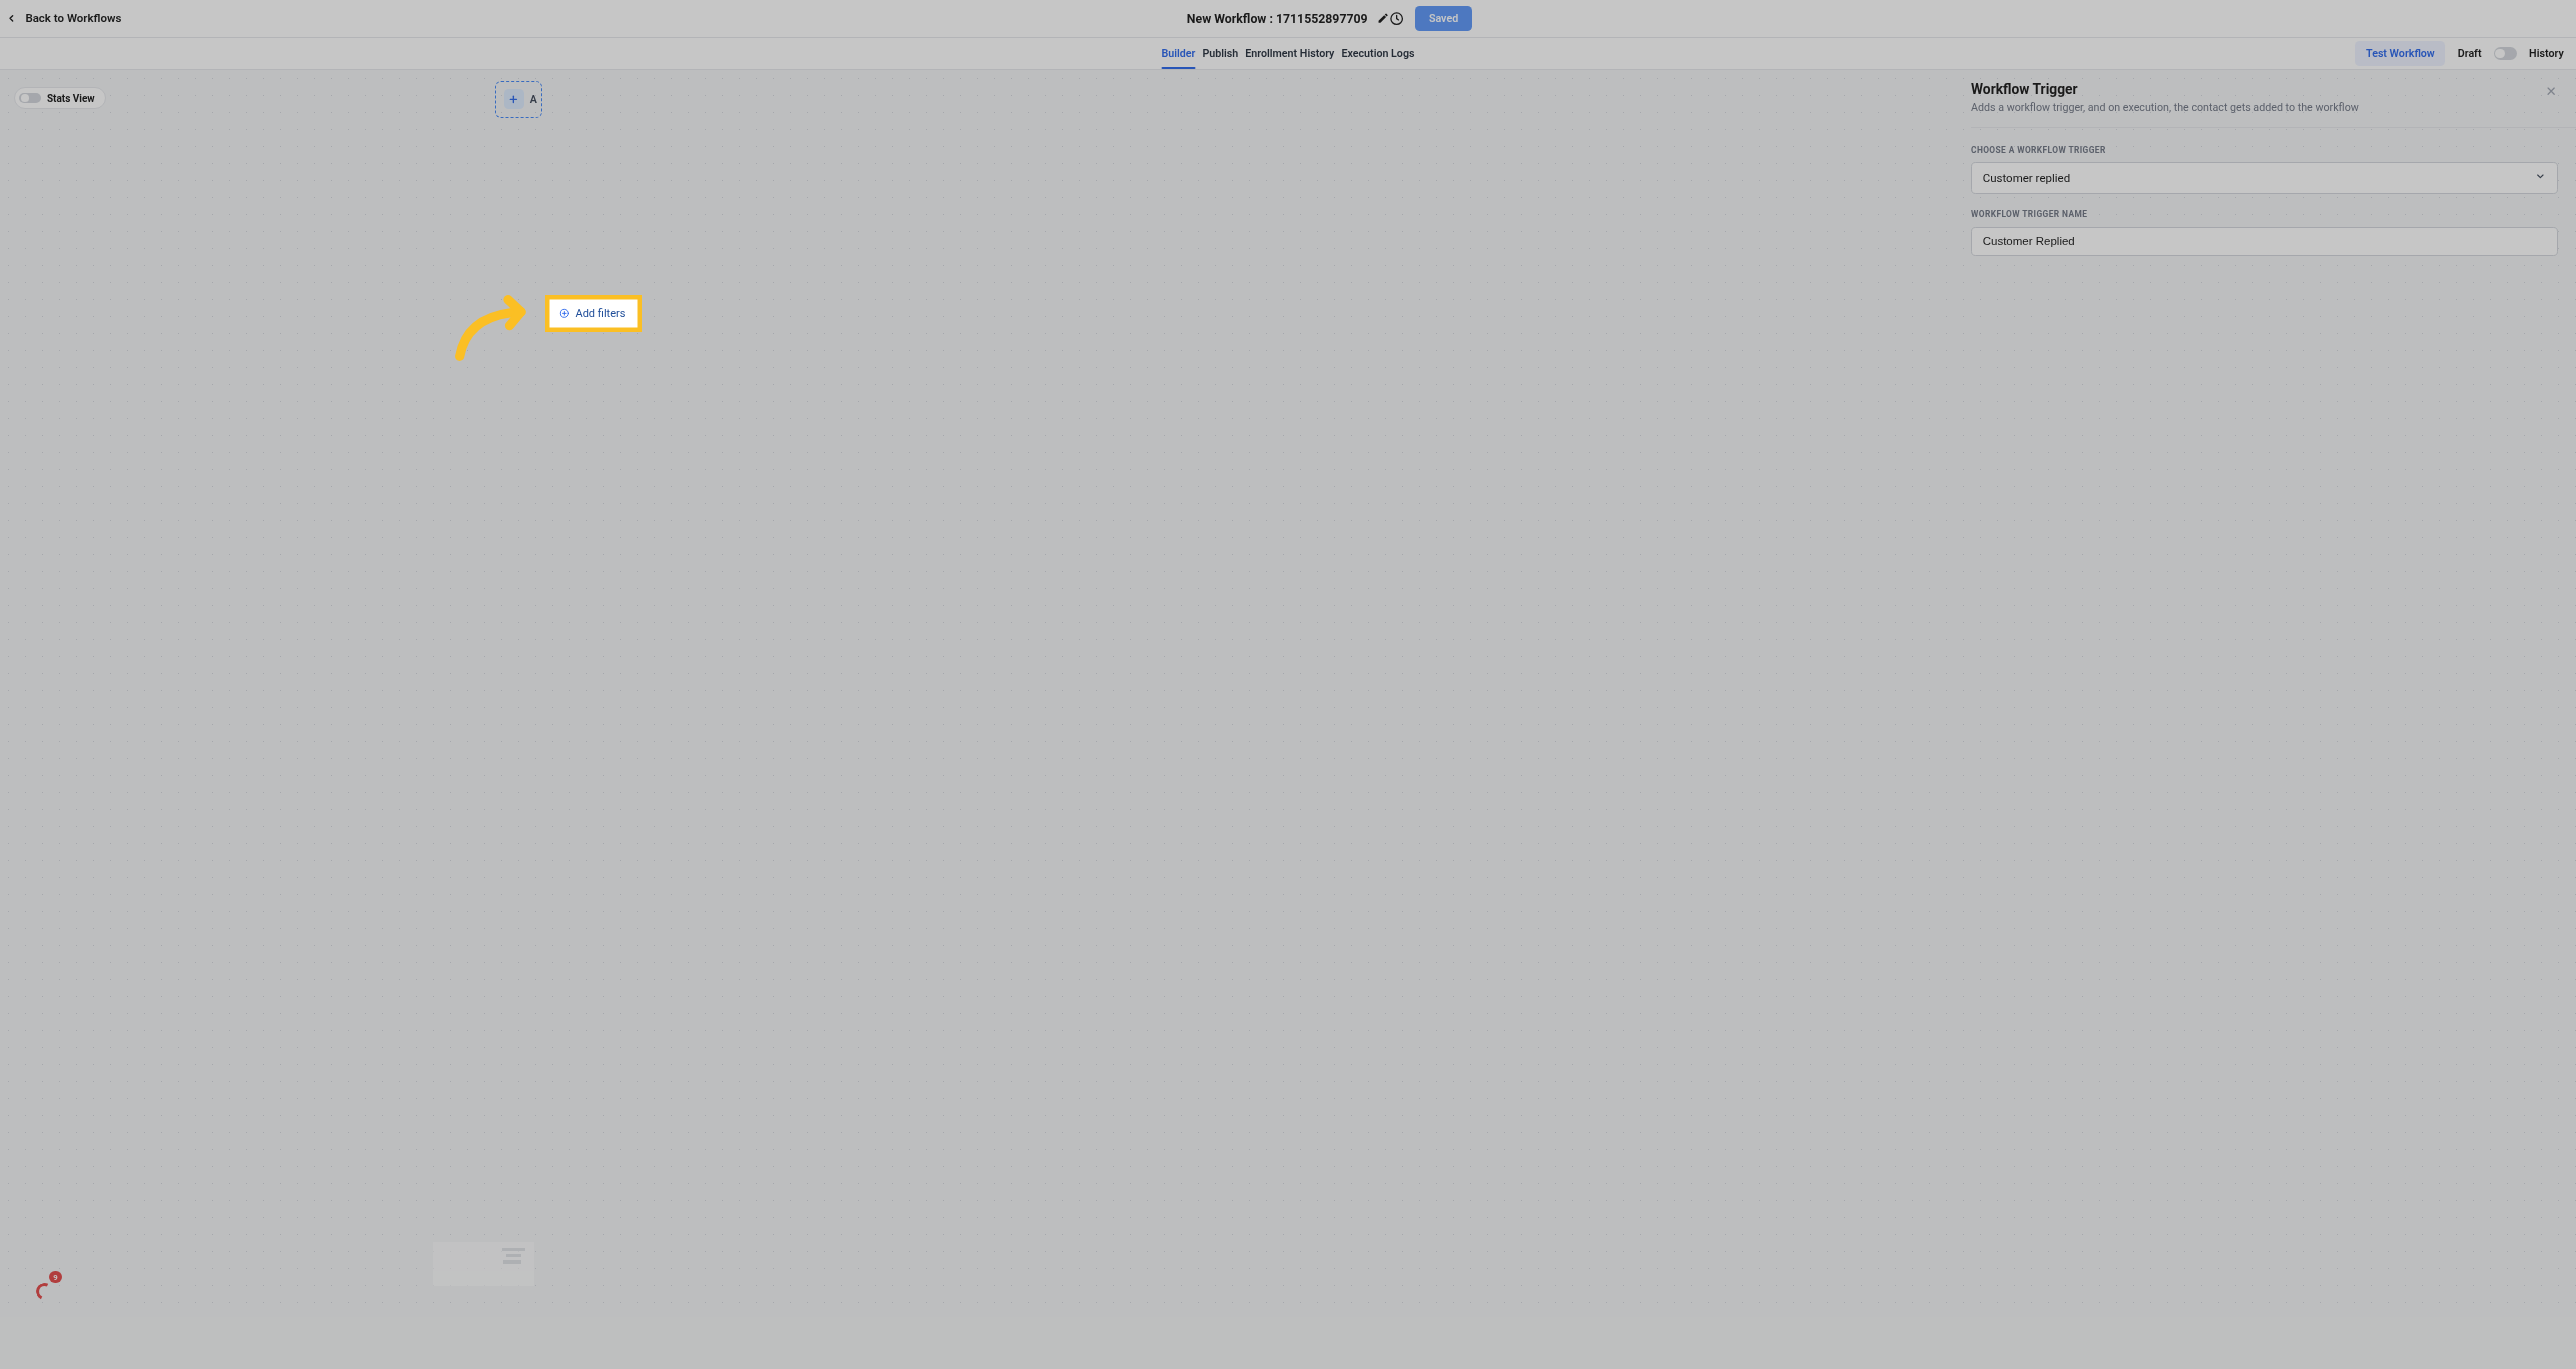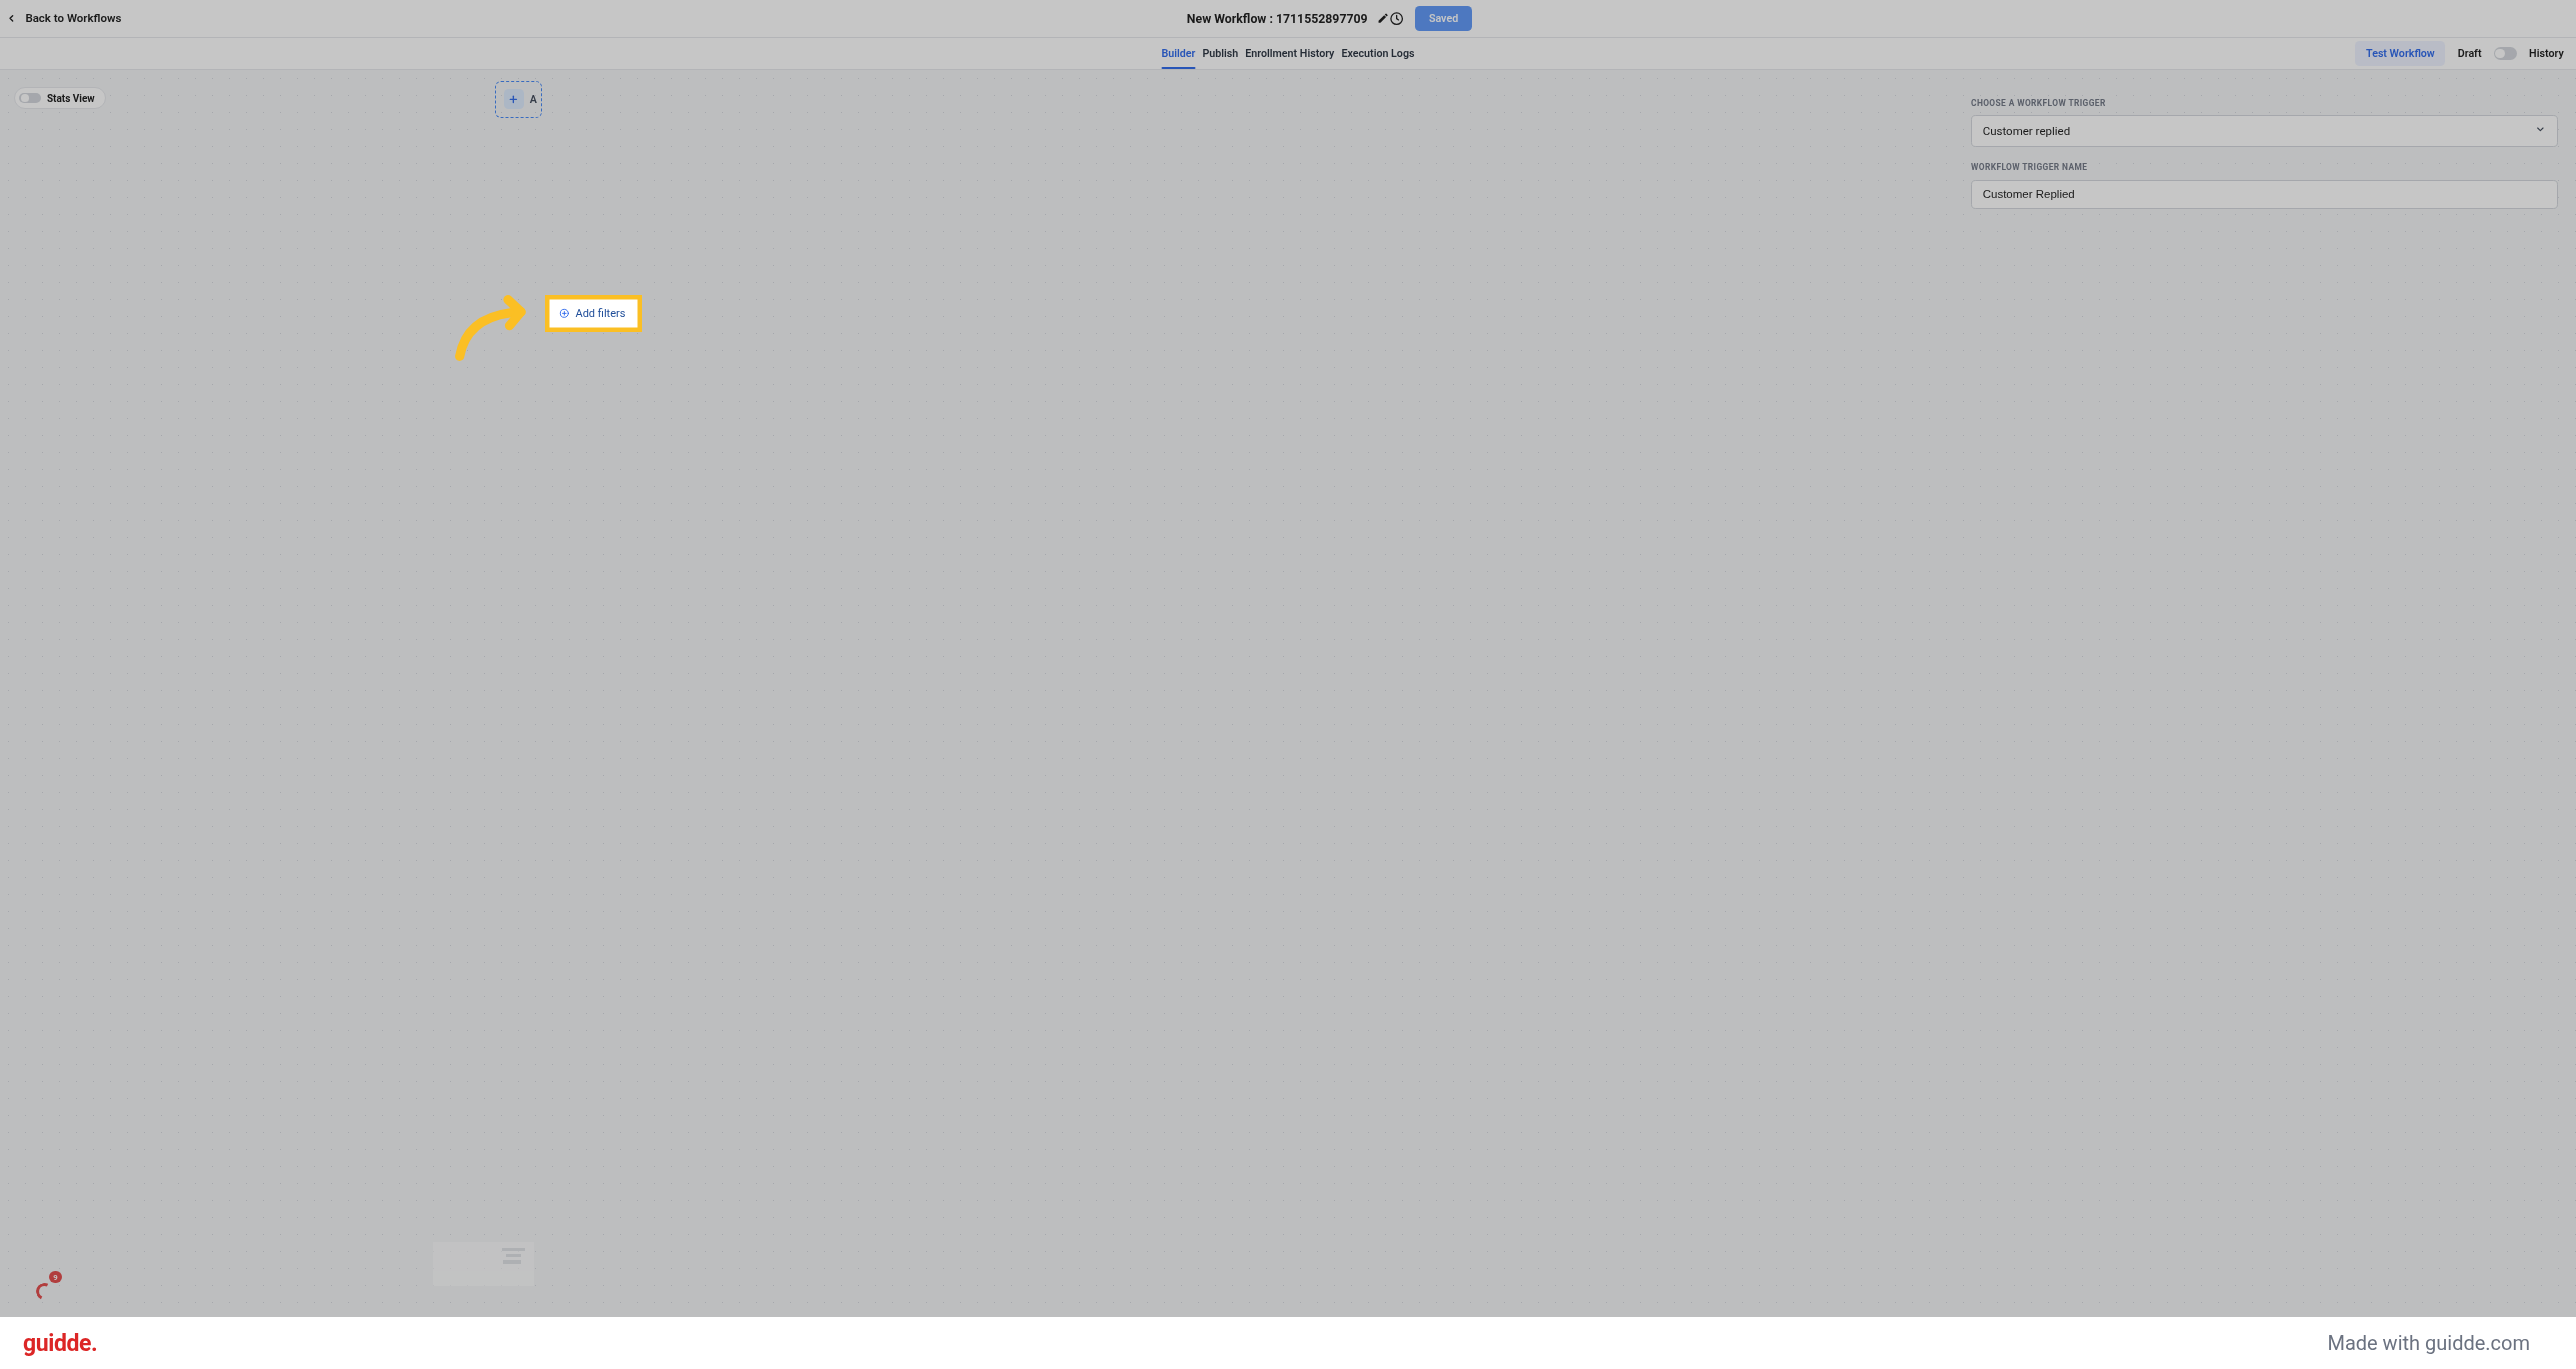--- a/index.html
+++ b/index.html
@@ -269,20 +269,32 @@
         <svg width="10.7" height="10.7" viewBox="0 0 24 24" fill="none" stroke="currentColor" stroke-width="3" stroke-linecap="round">
             <line x1="12" y1="5" x2="12" y2="19"></line>
             <line x1="5" y1="12" x2="19" y2="12"></line>
           </svg>
       </span>
       <span class="node-letter">A</span>
     </div>
 
     <div class="drawer">
       <div class="drawer-inner">
+        <div class="drawer-header">
+          <div>
+            <div class="drawer-title">Workflow Trigger</div>
+            <div class="drawer-subtitle">Adds a workflow trigger, and on execution, the contact gets added to the workflow</div>
+          </div>
+          <span class="drawer-close">
+            <svg width="12.3" height="12.3" viewBox="0 0 24 24" fill="none" stroke="currentColor" stroke-width="2.5" stroke-linecap="round">
+                <line x1="18" y1="6" x2="6" y2="18"></line>
+                <line x1="6" y1="6" x2="18" y2="18"></line>
+              </svg>
+          </span>
+        </div>
         <div class="drawer-body">
           <div class="field-label">CHOOSE A WORKFLOW TRIGGER</div>
           <div class="select-box">
             <span>Customer replied</span>
             <span class="chevron-down-icon">
               <svg width="10.7" height="10.7" viewBox="0 0 24 24" fill="none" stroke="currentColor" stroke-width="2.5" stroke-linecap="round" stroke-linejoin="round">
                   <polyline points="6 9 12 15 18 9"></polyline>
                 </svg>
             </span>
           </div>
@@ -316,19 +328,15 @@
         </svg>
     </span>
     <span class="add-filters-text">Add filters</span>
   </div>
 
   <svg class="arrow-annotation" viewBox="0 0 130 90">
     <path d="M15 80 Q 25 25 95 22" fill="none" stroke="#fbbf24" stroke-width="12" stroke-linecap="round"></path>
     <path d="M95 22 L78 6 M95 22 L80 40" fill="none" stroke="#fbbf24" stroke-width="12" stroke-linecap="round"></path>
   </svg>
 
-  <div class="footer">
-    <span class="guidde-logo">guidde.</span>
-    <span class="made-with">Made with guidde.com</span>
-  </div>
 
 </div>
 
 
 </body></html>

